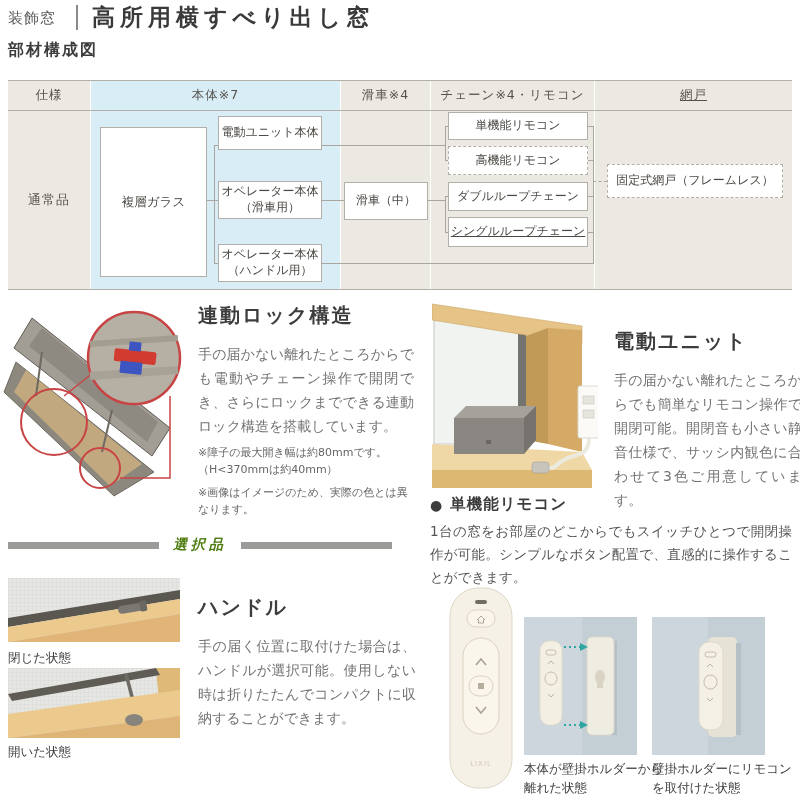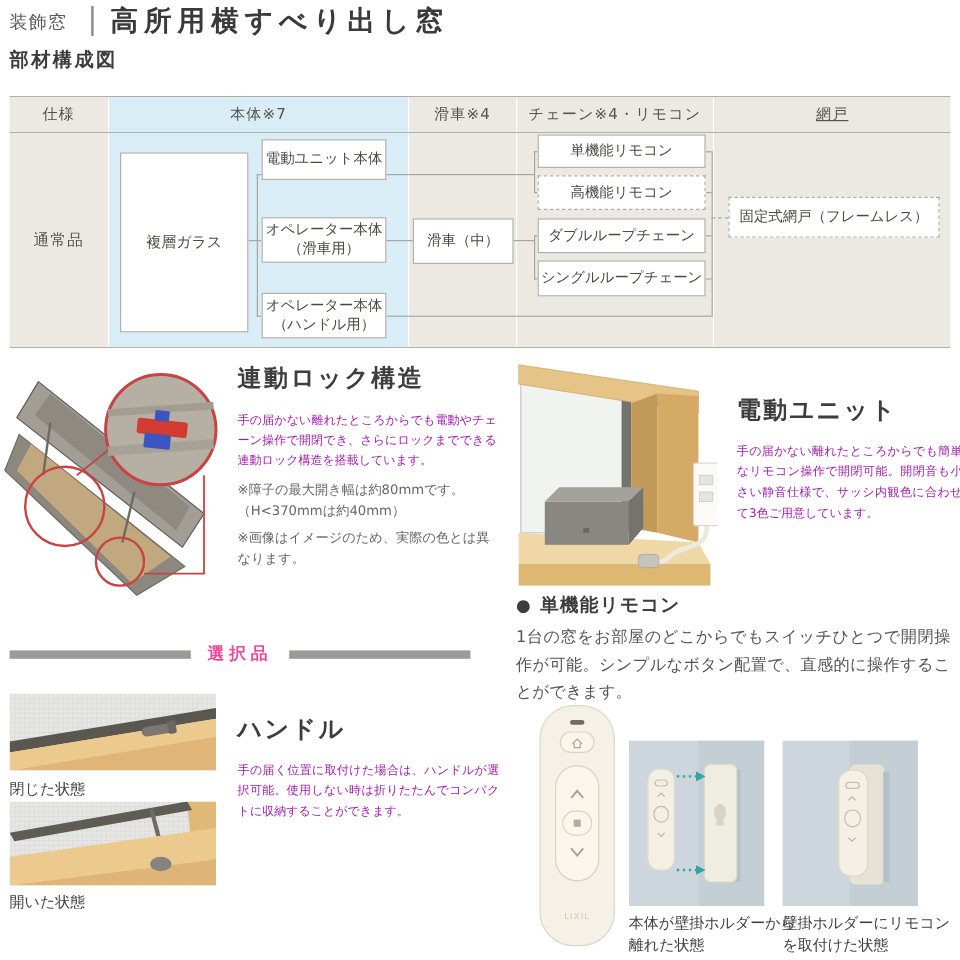--- a/index.html
+++ b/index.html
@@ -33,27 +33,27 @@
   .dg-box.dashed { border-style:dashed; }
   .glass-wrap { position:absolute; background:#fff; border:1px solid #b2afa9; display:flex; }
   .glass-wrap .cell { display:flex; align-items:center; justify-content:center;
                       font-size:12.5px; color:#4c4944; }
   .glass-wrap .cell+.cell { border-left:4px solid #1d4ed8;padding-left:29px; }
   .cline { position:absolute; background:#a9a6a0; }
   .cline-dashed { position:absolute; border-top:1px dashed #a9a6a0; height:0; background:none; }
 
   
   .feat-title { font-size:20px; color:#3d3d3d; font-weight:600; letter-spacing:2px; margin-bottom:13px; }
-  .feat-body  { font-size:10px; color:#a21caf; line-height:1.72; text-align:justify; }
+  .feat-body  { font-size:14px; color:#737373; line-height:1.72; text-align:justify; }
   .feat-note  { font-size:11px; color:#666; line-height:1.55; margin-top:6px; white-space:pre-line; }
 
   
   .opt-divider { display:flex; align-items:center; width:384px; }
   .opt-bar { flex:1; height:7px; background:#9a9a98; }
-  .opt-label { padding:0 14px; font-size:14px; font-weight:600; color:#ec4899; letter-spacing:4px; white-space:nowrap; }
+  .opt-label { padding:0 14px; font-size:14px; font-weight:600; color:#4d7c0f; letter-spacing:4px; white-space:nowrap;font-style:italic; }
 
   .photo-caption { font-size:12.5px; color:#404040; line-height:1.55; white-space:pre-line; }
   .mini-label { font-size:12px; color:#46443f; letter-spacing:0.5px; }
 
   .remote-head { display:flex; align-items:center; gap:8px; }
   .remote-bullet { font-size:14px; color:#3d3d3d; line-height:1; }
   .remote-title { font-size:15.5px; font-weight:600; color:#3d3d3d; letter-spacing:1px; }
   .remote-body { font-size:13.5px; color:#555; line-height:1.7; text-align:justify; }
 
   svg { display:block; }
@@ -113,21 +113,21 @@
     </div>
     <div class="dg-box" style="left:210px; top:36px; width:104px; height:34px;">電動ユニット本体</div>
     <div class="dg-box" style="left:210px; top:101px; width:104px; height:38px;">オペレーター本体
 （滑車用）</div>
     <div class="dg-box" style="left:210px; top:164px; width:104px; height:38px;">オペレーター本体
 （ハンドル用）</div>
     <div class="dg-box" style="left:336px; top:102px; width:84px; height:38px;">滑車（中）</div>
     <div class="dg-box" style="left:440px; top:32px; width:140px; height:28px;">単機能リモコン</div>
     <div class="dg-box dashed" style="left:440px; top:66px; width:140px; height:29px;">高機能リモコン</div>
     <div class="dg-box" style="left:440px; top:102px; width:140px; height:29px;">ダブルループチェーン</div>
-    <div class="dg-box" style="left:440px; top:137px; width:140px; height:30px;">シングルループチェーン</div>
+    <div class="dg-box" style="left:440px; top:137px; width:140px; height:30px;text-decoration:underline;">シングルループチェーン</div>
     <div class="dg-box dashed" style="left:599px; top:84px; width:176px; height:34px;">固定式網戸（フレームレス）</div>
   </div>
 
   <svg class="abs" style="left:2px; top:300px;" width="184" height="200" viewBox="0 0 184 200">
     <polygon points="30,18 168,128 150,156 12,48" fill="#a39e95" stroke="#5f5c55" stroke-width="1"></polygon>
     <polygon points="40,28 156,122 145,142 27,46" fill="#8f8a81"></polygon>
     <polygon points="14,62 152,172 112,196 2,92" fill="#8c887e" stroke="#6e6a61" stroke-width="1"></polygon>
     <polygon points="24,70 140,164 108,186 12,92" fill="#c2a87f"></polygon>
     <line x1="40" y1="52" x2="34" y2="96" stroke="#6e6a61" stroke-width="2"></line>
     <line x1="110" y1="110" x2="100" y2="152" stroke="#6e6a61" stroke-width="2"></line>

